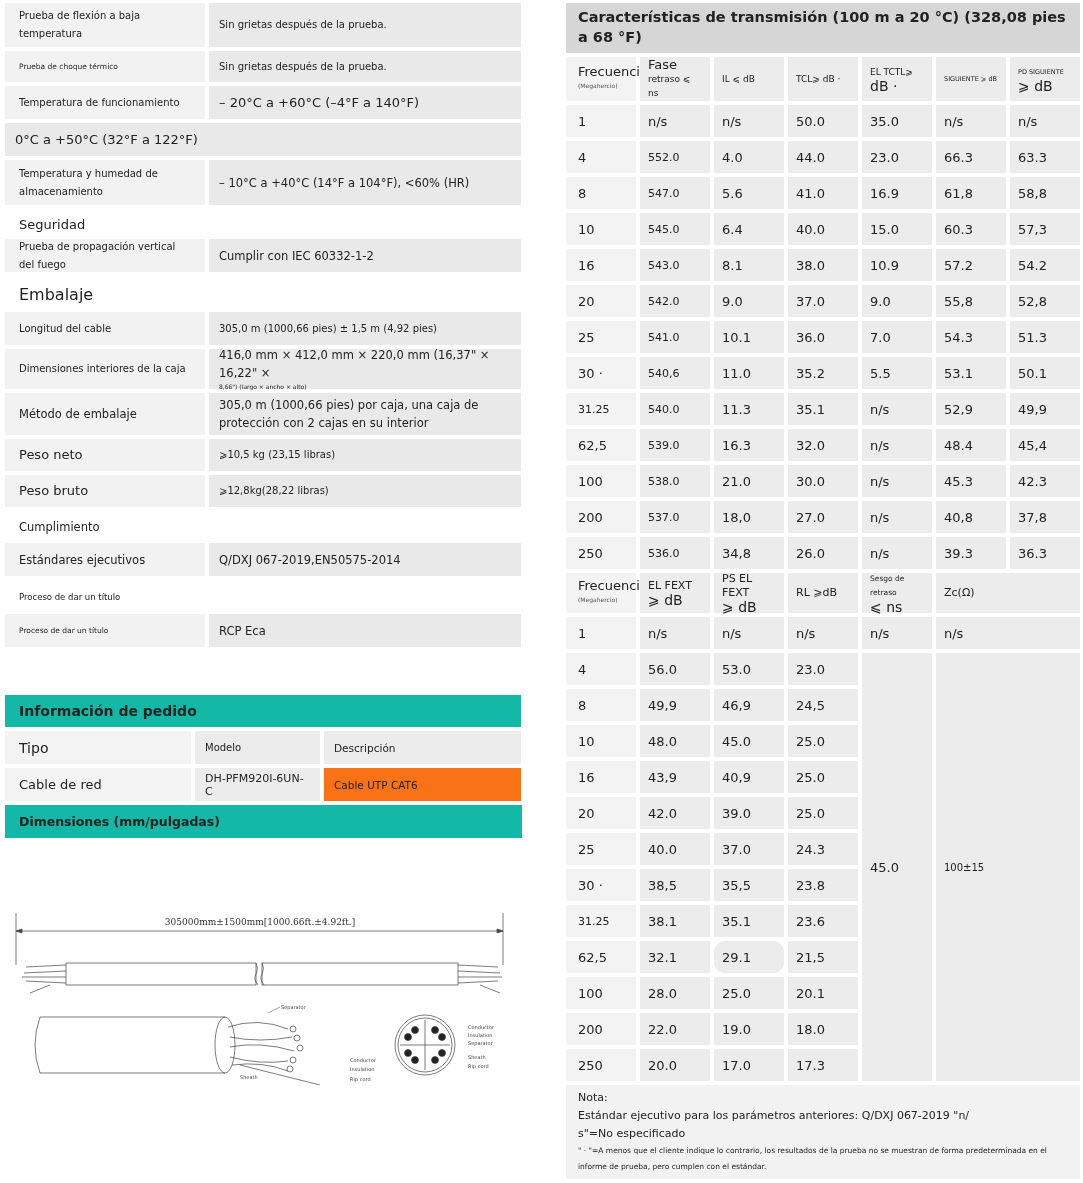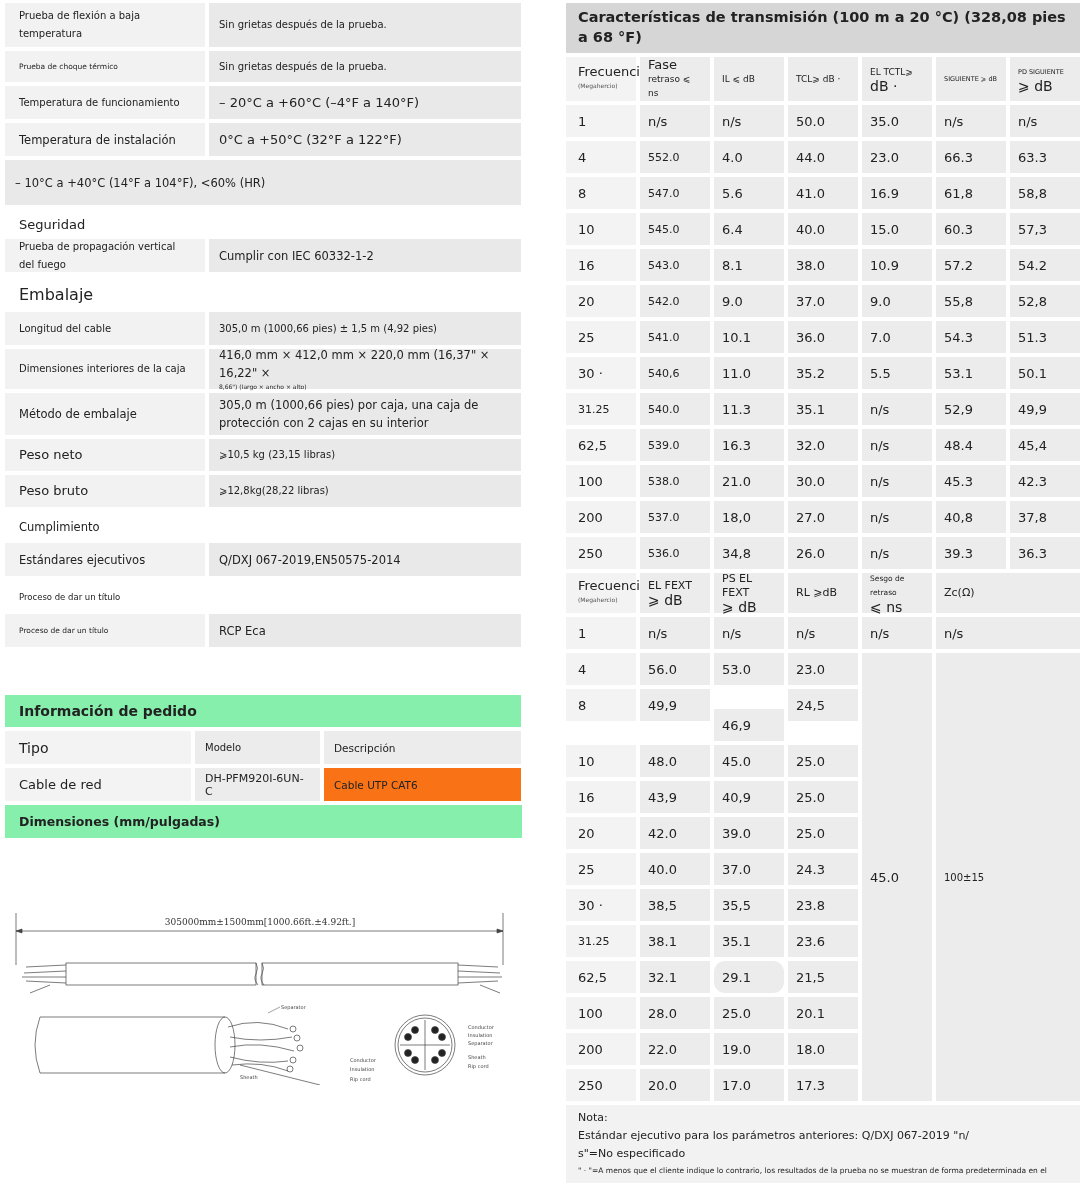--- a/index.html
+++ b/index.html
@@ -8,21 +8,21 @@
   .right { position: absolute; left: 566px; top: 3px; width: 514px; }
   .row { display: flex; gap: 4px; margin-bottom: 4px; }
   .lbl { width: 200px; background: #f2f2f2; padding: 0 14px; display: flex; align-items: center; font-size: 10px; line-height: 18px; }
   .val { flex: 1; background: #e9e9e9; padding: 0 10px; display: flex; align-items: center; font-size: 10px; line-height: 18px; }
   .big { font-size: 13px; }
   .med { font-size: 11.5px; }
   .tiny { font-size: 7.5px; }
   .sec { font-size: 13px; padding: 0 14px; display: flex; align-items: center; }
   .sec.lg { font-size: 16px; }
   .sec.sm { font-size: 8.5px; }
-  .bar { background: #86efac; font-weight: bold; font-size: 14px; padding: 0 14px; display: flex; align-items: center; }
+  .bar { background: #14b8a6; font-weight: bold; font-size: 14px; padding: 0 14px; display: flex; align-items: center; }
   .ord { display: flex; gap: 4px; margin-bottom: 4px; }
   .ord div { display: flex; align-items: center; padding: 0 14px; }
   
   .rt-title { background: #d6d6d6; font-weight: bold; font-size: 14.5px; line-height: 20px; padding: 4px 12px; height: 50px; margin-bottom: 4px; }
   .grid { display: grid; grid-template-columns: 70px 70px 70px 70px 70px 70px 70px; gap: 4px 4px; }
   .grid > div { background: #ececec; display: flex; align-items: center; padding: 0 8px; font-size: 13px; height: 32px; }
   .grid > div.f { background: #f3f3f3; padding-left: 12px; }
   .grid > div.h { font-size: 9px; line-height: 14px; flex-direction: column; align-items: flex-start; justify-content: center; }
   .grid > div.s { font-size: 11px; }
   .hbig { font-size: 13px; }
@@ -47,24 +47,24 @@
       </div>
       <div class="row" style="height:31px">
         <div class="lbl tiny">Prueba de choque térmico</div>
         <div class="val ">Sin grietas después de la prueba.</div>
       </div>
       <div class="row" style="height:33px">
         <div class="lbl ">Temperatura de funcionamiento</div>
         <div class="val big">– 20°C a +60°C (–4°F a 140°F)</div>
       </div>
       <div class="row" style="height:33px">
-        <div class="lbl med">Temperatura de instalación</div>
         <div class="val big">0°C a +50°C (32°F a 122°F)</div>
       </div>
       <div class="row" style="height:45px">
+        <div class="lbl ">Temperatura y humedad de almacenamiento</div>
         <div class="val med">– 10°C a +40°C (14°F a 104°F), &lt;60% (HR)</div>
       </div>
     </div>
   <div class="sec" style="height:30px">Seguridad</div>
   <div id="sec-rows">
       <div class="row" style="height:33px">
         <div class="lbl ">Prueba de propagación vertical del fuego</div>
         <div class="val med">Cumplir con IEC 60332-1-2</div>
       </div>
     </div>
@@ -337,21 +337,21 @@
       <div>n/s</div>
       <div>n/s</div>
       <div>n/s</div>
       <div>n/s</div>
       <div class="f" style="grid-area: 3 / 1;">4</div>
       <div style="grid-area: 3 / 2;">56.0</div>
       <div style="grid-area: 3 / 3;">53.0</div>
       <div style="grid-area: 3 / 4;">23.0</div>
       <div class="f" style="grid-area: 4 / 1;">8</div>
       <div style="grid-area: 4 / 2;">49,9</div>
-      <div style="grid-area: 4 / 3; margin-top: 20px;">46,9</div>
+      <div style="grid-area: 4 / 3;">46,9</div>
       <div style="grid-area: 4 / 4;">24,5</div>
       <div class="f" style="grid-area: 5 / 1;">10</div>
       <div style="grid-area: 5 / 2;">48.0</div>
       <div style="grid-area: 5 / 3;">45.0</div>
       <div style="grid-area: 5 / 4;">25.0</div>
       <div class="f" style="grid-area: 6 / 1;">16</div>
       <div style="grid-area: 6 / 2;">43,9</div>
       <div style="grid-area: 6 / 3;">40,9</div>
       <div style="grid-area: 6 / 4;">25.0</div>
       <div class="f" style="grid-area: 7 / 1;">20</div>

